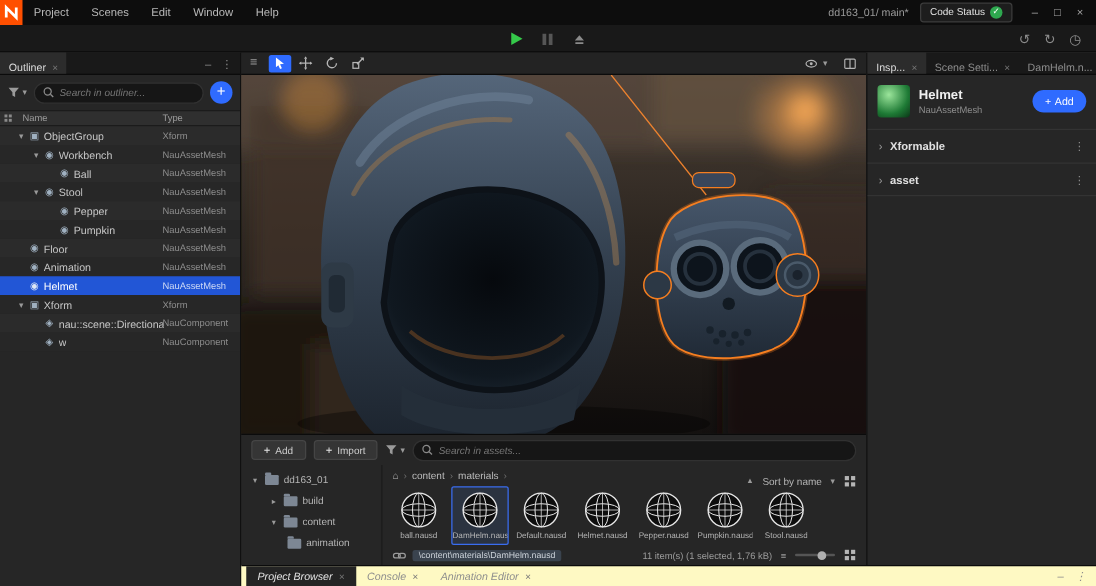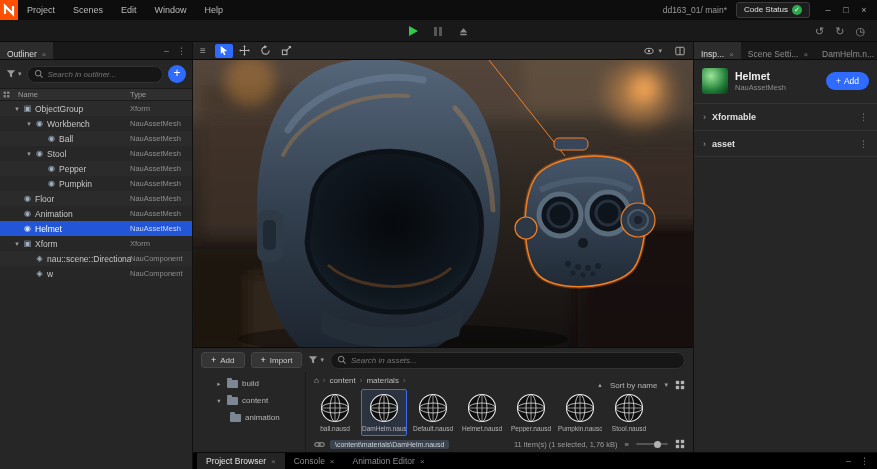--- a/index.html
+++ b/index.html
@@ -98,22 +98,22 @@
   .atile { width:46px; flex:none; display:flex; flex-direction:column; align-items:center; padding:2px 0 1px 0;
     border:1px solid transparent; border-radius:2px; }
   .atile.selected { border-color:#3a6df0; background:#2b3340; }
   .alabel { font-size:6.5px; color:#b5b5b5; margin-top:1px; white-space:nowrap; overflow:hidden; max-width:44px; }
   .assets-status { height:16px; flex:none; display:flex; align-items:center; gap:5px; padding:0 8px; font-size:7.5px; color:#9c9c9c;justify-content:space-between; }
   .path-box { background:#3a434e; border-radius:2px; padding:1px 5px; color:#ccd2d9; font-size:7px; white-space:nowrap; }
   .status-right { margin-left:auto; display:flex; align-items:center; gap:7px; }
   .slider { width:32px; height:2px; background:#555; border-radius:1px; position:relative; }
   .slider-knob { position:absolute; left:55%; top:-2.5px; width:7px; height:7px; border-radius:50%; background:#b0b0b0; }
   
-  .bottom-tabbar { position:absolute; top:452px; left:193px; right:0; height:17px; background:#000000;
-    border-top:1px solid #0b0b0b; display:flex; align-items:stretch; padding-left:4px; }
+  .bottom-tabbar { position:absolute; top:452px; left:193px; right:0; height:17px; background:#fef9c3;
+    border-top:1px solid #0b0b0b; display:flex; align-items:stretch; padding-left:4px;font-style:italic; }
   .btab { display:flex; align-items:center; gap:5px; padding:0 9px; font-size:8.5px; color:#8d8d8d; }
   .btab.active { color:#e2e2e2; background:#242424; }
   .bt-right { margin-left:auto; display:flex; align-items:center; gap:9px; padding-right:8px; color:#8d8d8d; }
   
   .right-panel { position:absolute; top:42px; left:693px; width:184px; bottom:17px; background:#262626;
     border-left:1px solid #101010; display:flex; flex-direction:column; }
   .insp-header { display:flex; align-items:center; gap:7px; padding:8px 8px 9px 8px; flex:none; }
   .insp-thumb { width:26px; height:26px; flex:none; border-radius:3px;
     background:radial-gradient(circle at 35% 30%, #9be59b, #1e7a35 62%, #0b3517); }
   .insp-titles { flex:1; min-width:0; display:flex; flex-direction:column; gap:1px; }
@@ -441,20 +441,25 @@
       <span class="search-box">
         <svg class="icon-svg" width="10" height="10" viewBox="0 0 12 12">
             <circle cx="5" cy="5" r="3.4" fill="none" stroke="#8a8a8a" stroke-width="1.2"></circle>
             <line x1="7.6" y1="7.6" x2="10.3" y2="10.3" stroke="#8a8a8a" stroke-width="1.3"></line>
           </svg>
         <input type="text" placeholder="Search in assets..." style="">
       </span>
     </div>
     <div class="assets-body">
       <div class="assets-tree">
+        <div class="trow t0">
+          <span class="tw">▾</span>
+          <span class="folder"></span>
+          <span>dd163_01</span>
+        </div>
         <div class="trow t1">
           <span class="tw">▸</span>
           <span class="folder"></span>
           <span>build</span>
         </div>
         <div class="trow t1">
           <span class="tw">▾</span>
           <span class="folder"></span>
           <span>content</span>
         </div>

